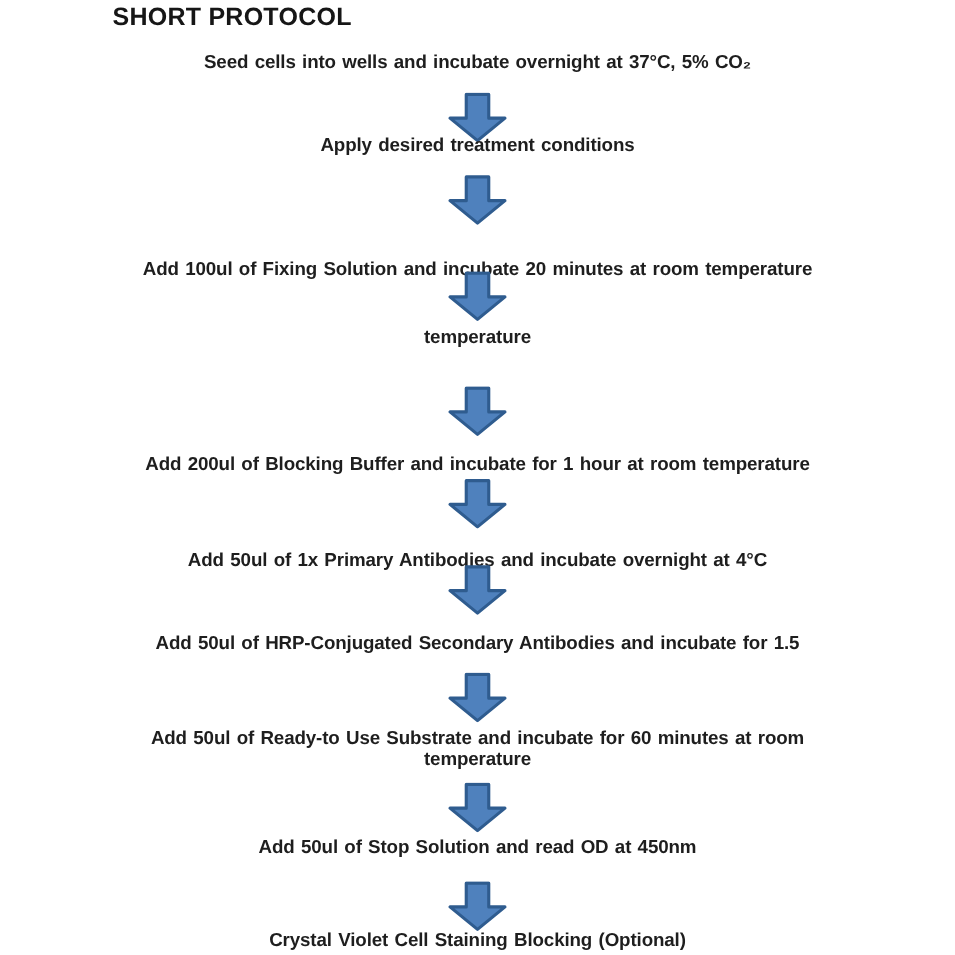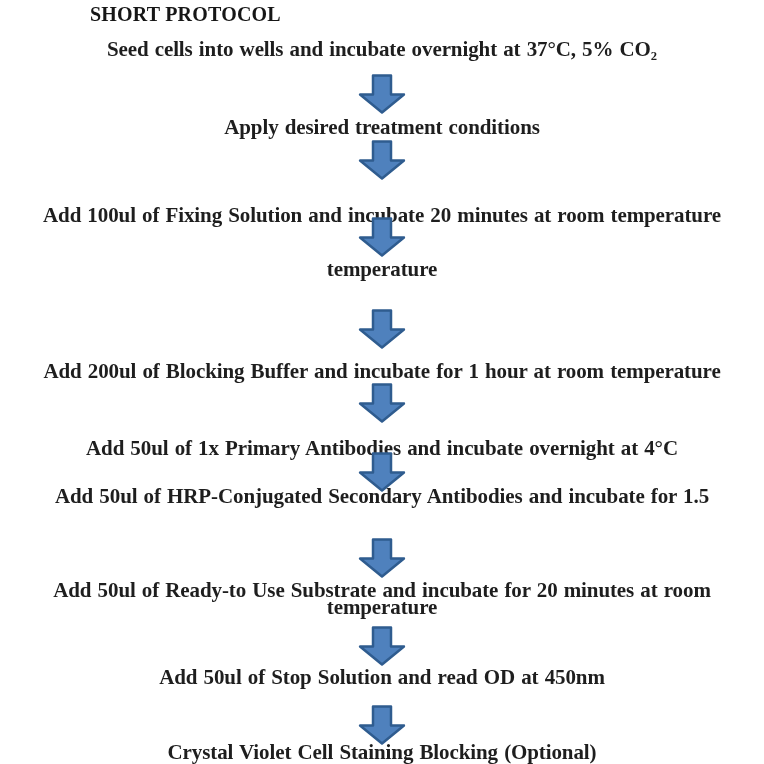--- a/index.html
+++ b/index.html
@@ -6,39 +6,39 @@
     margin: 0;
     padding: 0;
     background: #ffffff;
   }
   .canvas {
     position: relative;
     width: 764px;
     height: 764px;
     overflow: hidden;
     background: #ffffff;
-    font-family: Liberation Serif, serif;
+    font-family: Liberation Sans, sans-serif;
   }
   .page-title {
     position: absolute;
     left: 90px;
     top: 3px;
     margin: 0;
     font-size: 20px;
     font-weight: bold;
     color: #161616;
     letter-spacing: 0.2px;
     white-space: nowrap;
   }
   .step {
     position: absolute;
     left: 0;
     width: 100%;
     text-align: center;
-    font-size: 21px;
+    font-size: 15px;
     font-weight: bold;
     color: #1e1e1e;
     line-height: 17px;
     letter-spacing: -0.1px;
     word-spacing: 1px;
   }
   .step-line {
     white-space: nowrap;
   }
   .arrow-wrap {
@@ -57,21 +57,21 @@
   <h1 class="page-title">SHORT PROTOCOL</h1>
   <div id="flow">
       <div class="step" style="top: 41px;">
         <div class="step-line">Seed cells into wells and incubate overnight at 37°C, 5% CO₂</div>
       </div>
       <div class="arrow-wrap" style="top: 74px;">
         <svg width="47" height="40" viewBox="0 0 47 40">
           <polygon points="14.5,1.5 32.5,1.5 32.5,20.5 45.5,20.5 23.5,38.5 1.5,20.5 14.5,20.5" fill="#4f81bd" stroke="#2f5c8f" stroke-width="2.5" stroke-linejoin="round"></polygon>
         </svg>
       </div>
-      <div class="step" style="top: 119px;">
+      <div class="step" style="top: 108px;">
         <div class="step-line">Apply desired treatment conditions</div>
       </div>
       <div class="arrow-wrap" style="top: 140px;">
         <svg width="47" height="40" viewBox="0 0 47 40">
           <polygon points="14.5,1.5 32.5,1.5 32.5,20.5 45.5,20.5 23.5,38.5 1.5,20.5 14.5,20.5" fill="#4f81bd" stroke="#2f5c8f" stroke-width="2.5" stroke-linejoin="round"></polygon>
         </svg>
       </div>
       <div class="step" style="top: 187px; margin-top: 20px;">
         <div class="step-line">Add 100ul of Fixing Solution and incubate 20 minutes at room temperature</div>
       </div>
@@ -97,30 +97,30 @@
         </svg>
       </div>
       <div class="step" style="top: 424px; margin-top: 16px;">
         <div class="step-line">Add 50ul of 1x Primary Antibodies and incubate overnight at 4°C</div>
       </div>
       <div class="arrow-wrap" style="top: 452px;">
         <svg width="47" height="40" viewBox="0 0 47 40">
           <polygon points="14.5,1.5 32.5,1.5 32.5,20.5 45.5,20.5 23.5,38.5 1.5,20.5 14.5,20.5" fill="#4f81bd" stroke="#2f5c8f" stroke-width="2.5" stroke-linejoin="round"></polygon>
         </svg>
       </div>
-      <div class="step" style="top: 488px; text-align: center;">
+      <div class="step" style="top: 506px; text-align: center;">
         <div class="step-line">Add 50ul of HRP-Conjugated Secondary Antibodies and incubate for 1.5</div>
       </div>
       <div class="arrow-wrap" style="top: 538px;">
         <svg width="47" height="40" viewBox="0 0 47 40">
           <polygon points="14.5,1.5 32.5,1.5 32.5,20.5 45.5,20.5 23.5,38.5 1.5,20.5 14.5,20.5" fill="#4f81bd" stroke="#2f5c8f" stroke-width="2.5" stroke-linejoin="round"></polygon>
         </svg>
       </div>
       <div class="step" style="top: 582px;">
-        <div class="step-line">Add 50ul of Ready-to Use Substrate and incubate for 20 minutes at room</div>
+        <div class="step-line">Add 50ul of Ready-to Use Substrate and incubate for 60 minutes at room</div>
         <div class="step-line">temperature</div>
       </div>
       <div class="arrow-wrap" style="top: 626px;">
         <svg width="47" height="40" viewBox="0 0 47 40">
           <polygon points="14.5,1.5 32.5,1.5 32.5,20.5 45.5,20.5 23.5,38.5 1.5,20.5 14.5,20.5" fill="#4f81bd" stroke="#2f5c8f" stroke-width="2.5" stroke-linejoin="round"></polygon>
         </svg>
       </div>
       <div class="step" style="top: 669px;">
         <div class="step-line">Add 50ul of Stop Solution and read OD at 450nm</div>
       </div>

